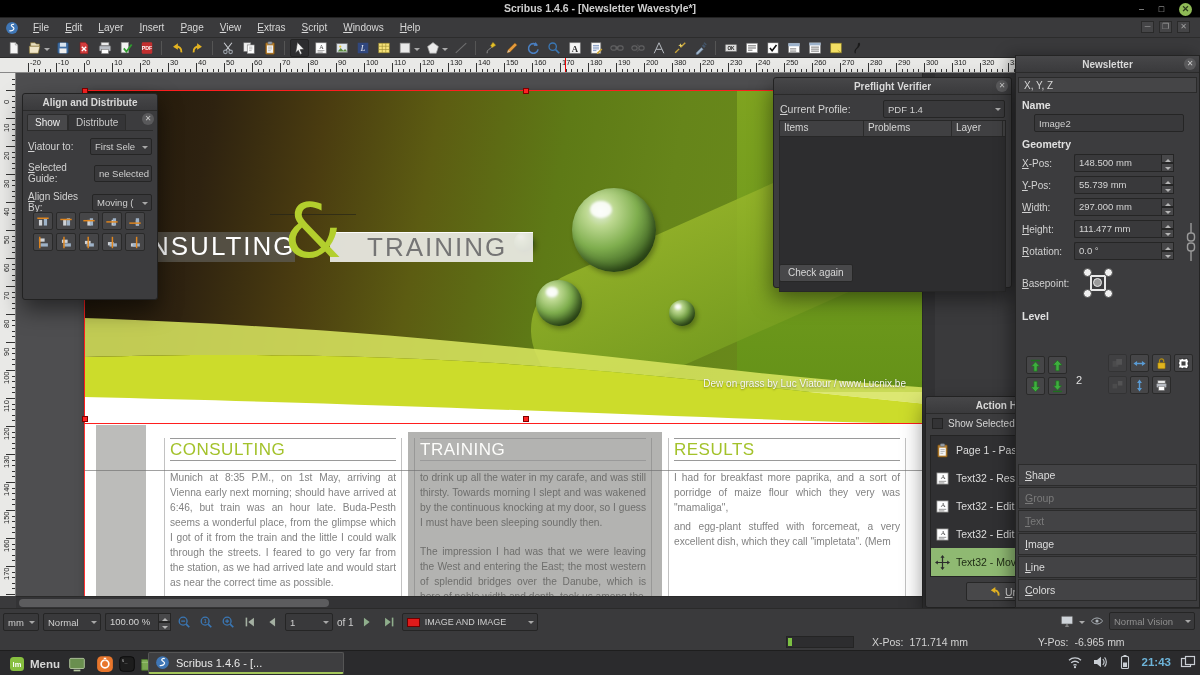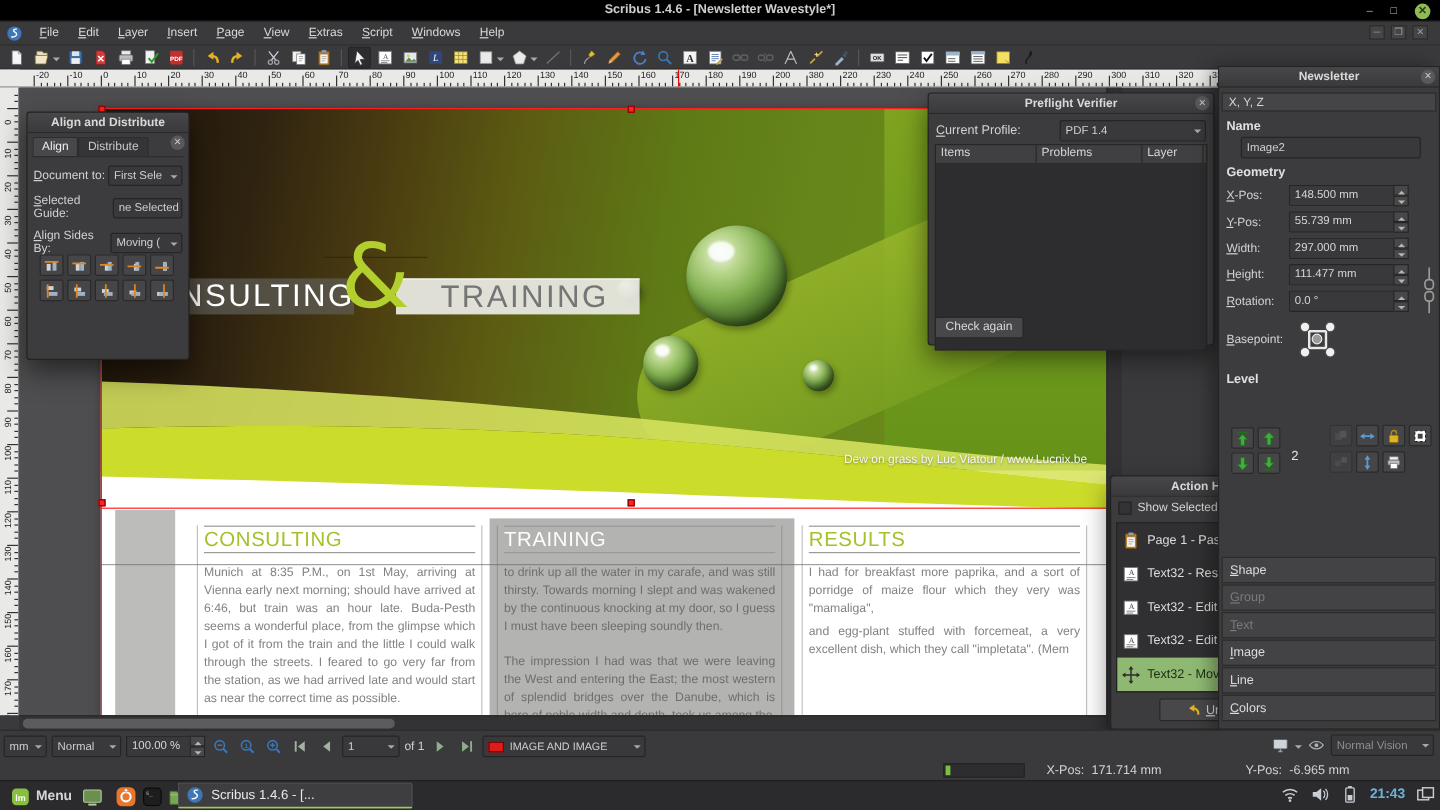--- a/index.html
+++ b/index.html
@@ -930,25 +930,25 @@
             <path d="M9 2.5L3.5 6.5 9 10z" fill="#e3b322"></path>
           </svg></span>
       <span>Undo</span>
     </div>
   </div>
 
   <div id="align-panel" class="panel">
     <div class="ptitle">Align and Distribute</div>
     <div class="pclose" style="top:19px">✕</div>
     <div class="atabs">
-      <div class="atab active">Align</div>
+      <div class="atab active">Show</div>
       <div class="atab">Distribute</div>
     </div>
     <div class="arow">
-      <span class="plabel">Document to:</span>
+      <span class="plabel">Viatour to:</span>
       <span class="combo">
           <span>First Sele</span>
           <span class="chev"></span>
         </span>
     </div>
     <div class="arow">
       <span class="plabel">Selected Guide:</span>
       <span class="fieldv">ne Selected</span>
     </div>
     <div class="arow">

